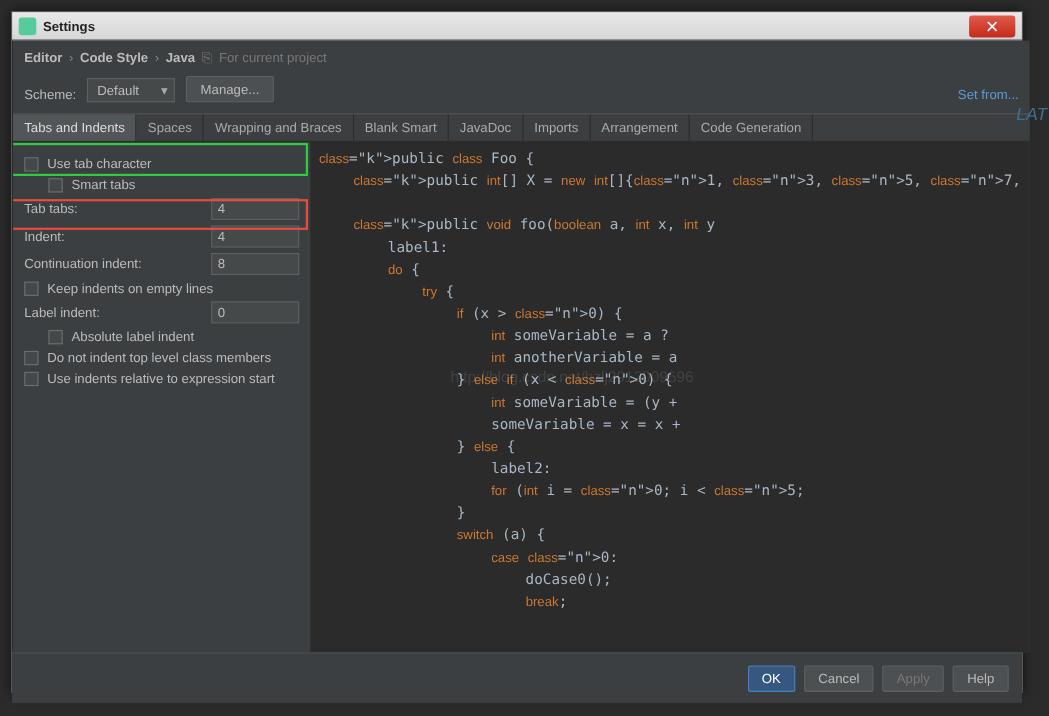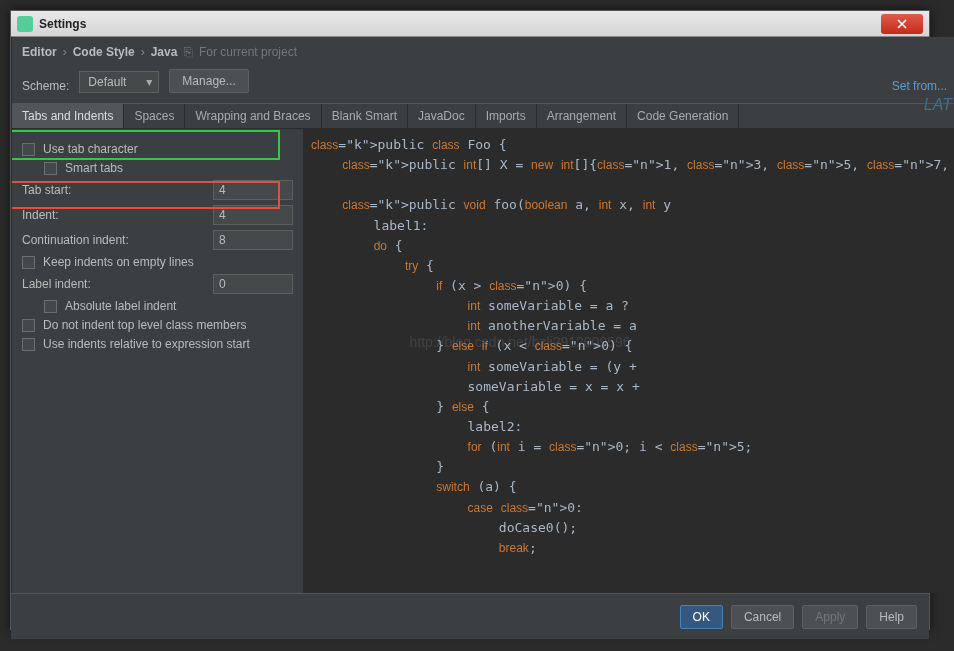--- a/index.html
+++ b/index.html
@@ -27,21 +27,21 @@
 .scheme-sel { background:#45494a; border:1px solid #5e6060; color:#bbb; padding:3px 24px 3px 8px; position:relative; min-width:80px; }
 .scheme-sel:after { content:"▾"; position:absolute; right:6px; color:#aaa; }
 .btn { background:#4c5052; border:1px solid #5e6060; color:#bbb; padding:4px 12px; border-radius:2px; cursor:pointer; }
 .btn.primary { background:#365880; border-color:#4a80b8; color:#fff; }
 .btn.disabled { color:#777; }
 .setfrom { margin-left:auto; color:#5a9bd4; cursor:pointer; }
 .tabs { display:flex; border-top:1px solid #555; border-bottom:1px solid #2b2b2b; background:#3c3f41; }
 .tab { padding:5px 10px; color:#aaa; cursor:pointer; border-right:1px solid #2b2b2b; }
 .tab.active { background:#515658; color:#ddd; }
 .content { flex:1; display:flex; overflow:hidden; }
-.options { width:291px; padding:8px 10px; background:#3c3f41; position:relative; }
+.options { width:270px; padding:8px 10px; background:#3c3f41; position:relative; }
 .opt-row { display:flex; align-items:center; margin:5px 0; color:#bbb; }
 .opt-row .olbl { flex:1; }
 .chk { width:13px; height:13px; border:1px solid #6e6e6e; background:#43494a; margin-right:8px; display:inline-block; }
 .txt { width:80px; background:#45494a; border:1px solid #5e6060; color:#bbb; padding:2px 5px; }
 .indent1 { padding-left:22px; }
 .hl-green { position:absolute; border:2px solid #2ecc40; pointer-events:none; }
 .hl-red { position:absolute; border:2px solid #e74c3c; pointer-events:none; }
 .preview { flex:1; background:#2b2b2b; padding:6px 8px; font-family:Consolas,monospace; font-size:13px; color:#a9b7c6; overflow:auto; line-height:1.55; white-space:pre; }
 .k { color:#cc7832; }
 .footer { height:46px; border-top:1px solid #555; display:flex; align-items:center; justify-content:flex-end; gap:8px; padding:0 12px; background:#3c3f41; }
@@ -129,21 +129,21 @@
 
           <div class="opt-row">
             <span class="chk"></span>
             <span>Use tab character</span>
           </div>
           <div class="opt-row indent1">
             <span class="chk"></span>
             <span>Smart tabs</span>
           </div>
           <div class="opt-row">
-            <span class="olbl">Tab start:</span>
+            <span class="olbl">Tab tabs:</span>
             <input class="txt" value="4" style="">
           </div>
           <div class="opt-row">
             <span class="olbl">Indent:</span>
             <input class="txt" value="4" style="">
           </div>
           <div class="opt-row">
             <span class="olbl">Continuation indent:</span>
             <input class="txt" value="8" style="">
           </div>

